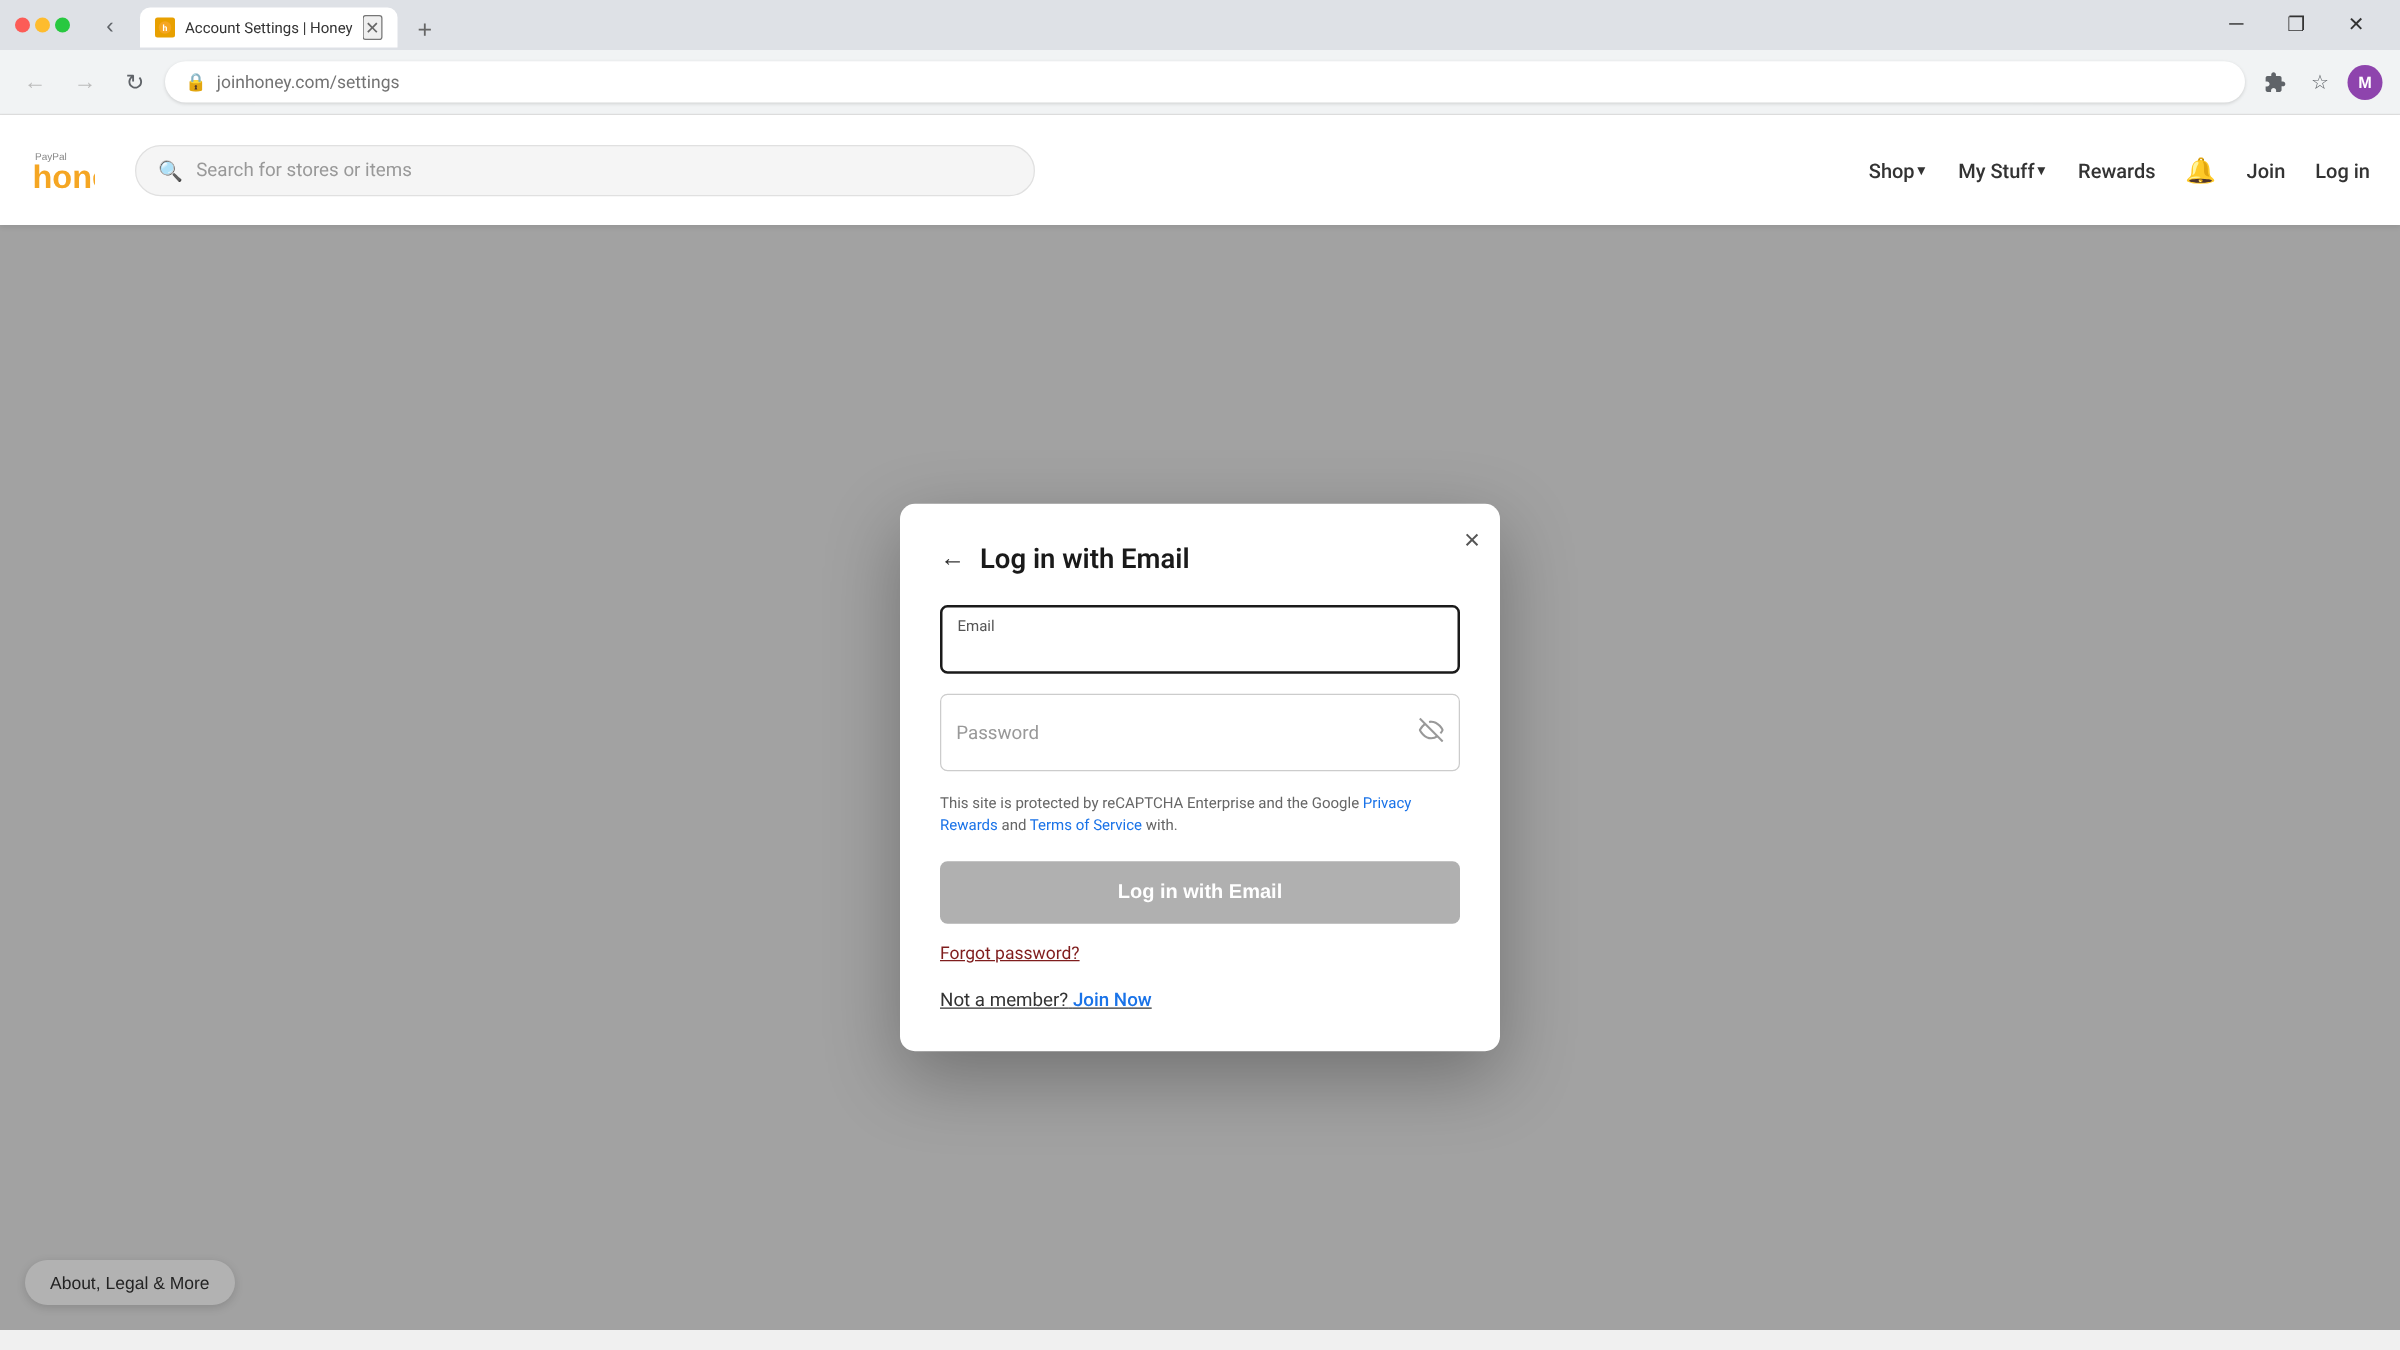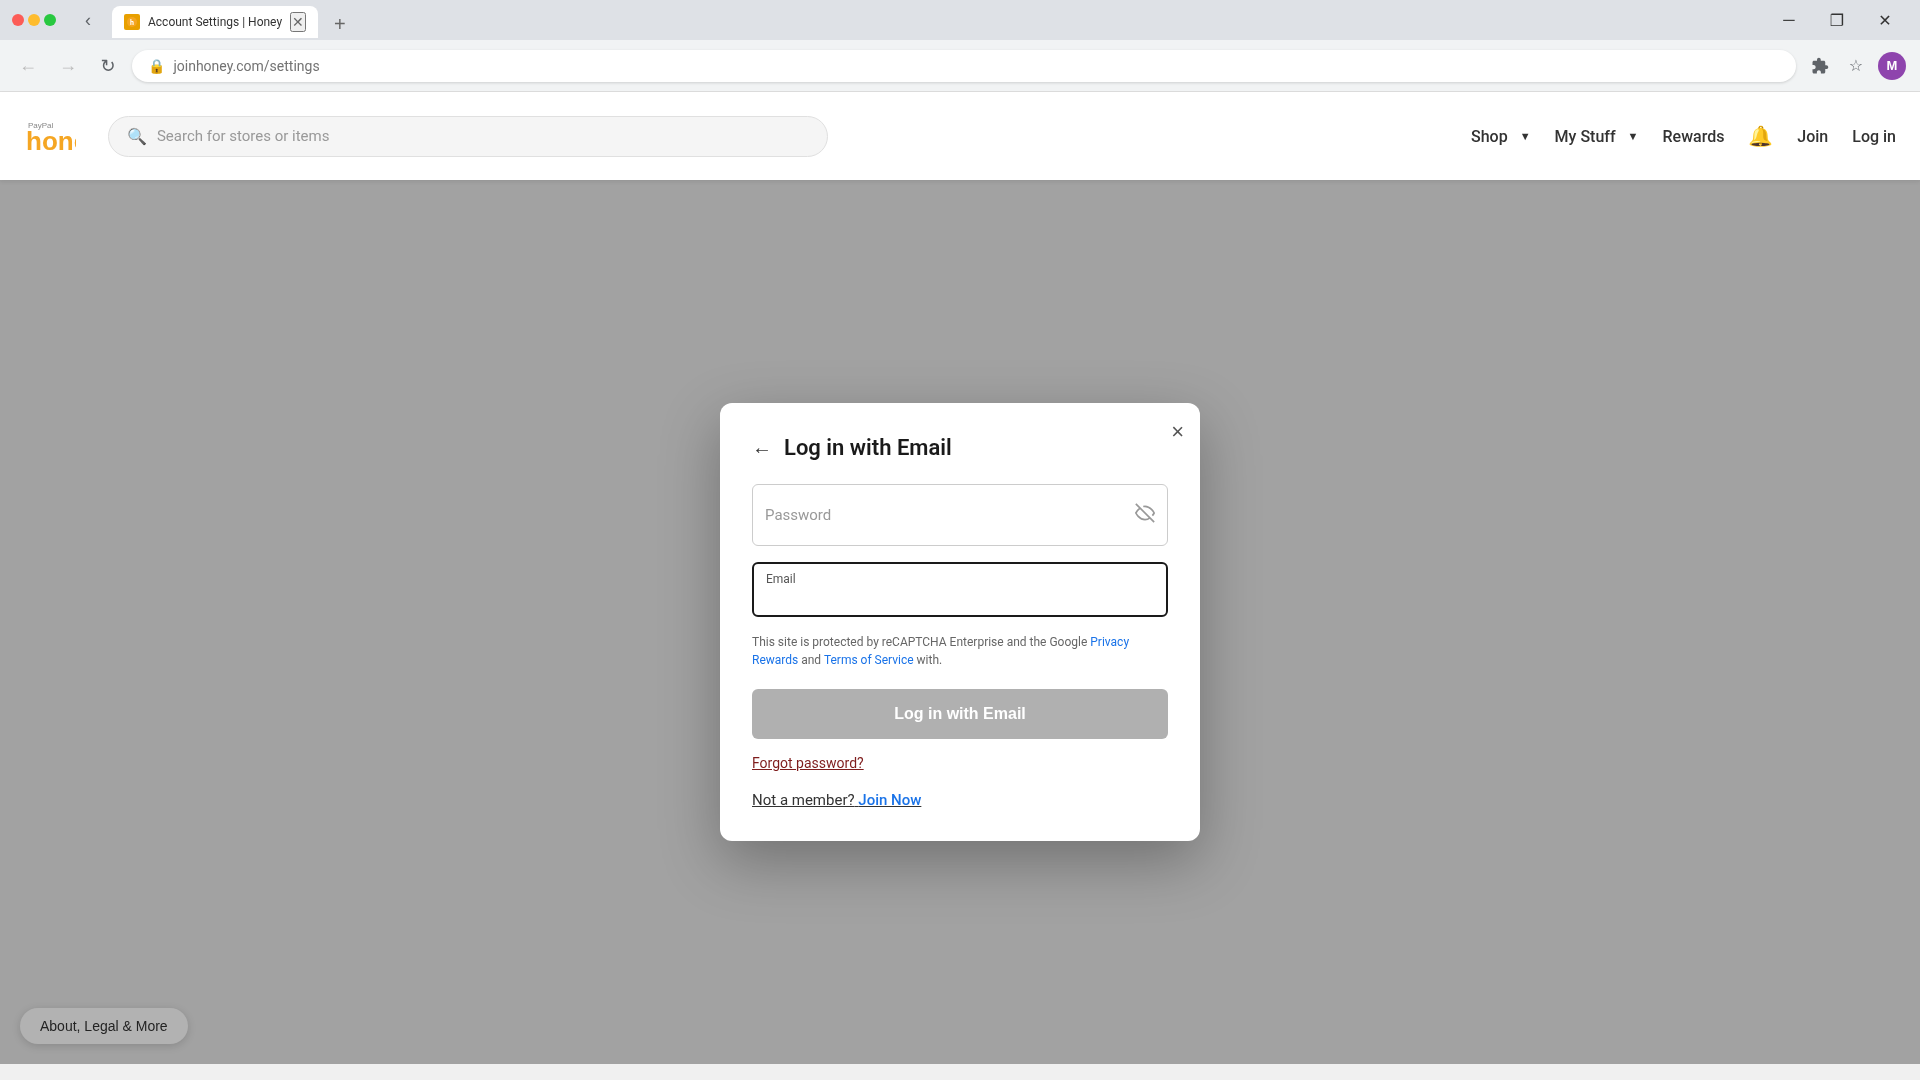--- a/index.html
+++ b/index.html
@@ -23,21 +23,21 @@
 
     
     .page { background: #e8e8e8; flex: 1; position: relative; height: calc(1080px - 128px); }
 
     
     .honey-nav { background: white; display: flex; align-items: center; padding: 0 24px; height: 88px; box-shadow: 0 2px 4px rgba(0,0,0,0.08); position: relative; z-index: 10; }
     .honey-logo { display: flex; align-items: center; gap: 4px; margin-right: 32px; }
     .honey-search { flex: 1; max-width: 720px; background: #f5f5f5; border: 1px solid #e0e0e0; border-radius: 24px; display: flex; align-items: center; padding: 10px 18px; gap: 10px; }
     .honey-search-text { font-size: 15px; color: #999; }
     .honey-nav-links { display: flex; align-items: center; gap: 24px; margin-left: auto; }
-    .honey-nav-link { font-size: 16px; color: #333; font-weight: 500; cursor: pointer; display: flex; align-items: center; gap: 12px; }
+    .honey-nav-link { font-size: 16px; color: #333; font-weight: 500; cursor: pointer; display: flex; align-items: center; gap: 0; }
     .honey-nav-btn { font-size: 16px; color: #333; cursor: pointer; font-weight: 500; }
     .honey-bell { font-size: 20px; cursor: pointer; color: #333; }
 
     
     .content-area { background: #e8e8e8; padding: 0; height: calc(1080px - 128px - 68px); position: relative; }
 
     
     .modal-overlay { position: absolute; top: 0; left: 0; right: 0; bottom: 0; background: rgba(0,0,0,0.3); display: flex; align-items: center; justify-content: center; z-index: 100; }
     .modal { background: white; border-radius: 12px; width: 480px; padding: 32px; box-shadow: 0 20px 60px rgba(0,0,0,0.3); position: relative; }
     .modal-header { display: flex; align-items: center; gap: 12px; margin-bottom: 24px; }
@@ -161,45 +161,45 @@
     <div class="modal-overlay">
       <div class="modal">
 
         
         <button class="modal-close">×</button>
 
         
         <div class="modal-header">
           <button class="modal-back-btn">←</button>
           <h2 class="modal-title">Log in with Email</h2>
+        </div>
+
+        
+        <div class="form-group">
+          <div class="form-field">
+            <label>Email</label>
+            <input type="email" style="width: 100%; border: none; outline: none; font-size: 15px;">
+          </div>
         </div>
 
         
         <div class="form-group">
           <div class="password-field">
             <span class="password-placeholder">Password</span>
             <span class="eye-icon" style="color:#999;">
               <svg width="20" height="20" viewBox="0 0 24 24" fill="none" stroke="#999" stroke-width="2">
                 <path d="M17.94 17.94A10.07 10.07 0 0 1 12 20c-7 0-11-8-11-8a18.45 18.45 0 0 1 5.06-5.94"></path>
                 <path d="M9.9 4.24A9.12 9.12 0 0 1 12 4c7 0 11 8 11 8a18.5 18.5 0 0 1-2.16 3.19"></path>
                 <line x1="1" y1="1" x2="23" y2="23"></line>
               </svg>
             </span>
           </div>
         </div>
 
         
-        <div class="form-group">
-          <div class="form-field">
-            <label>Email</label>
-            <input type="email" style="width: 100%; border: none; outline: none; font-size: 15px;">
-          </div>
-        </div>
-
-        
         <div class="recaptcha-text">
           <span>This site is protected by reCAPTCHA Enterprise and the Google</span>
           <a href="#">Privacy Rewards</a>
           <span> </span>
           <span>and</span>
           <a href="#">Terms of Service</a>
           <span>with.</span>
         </div>
 
         

